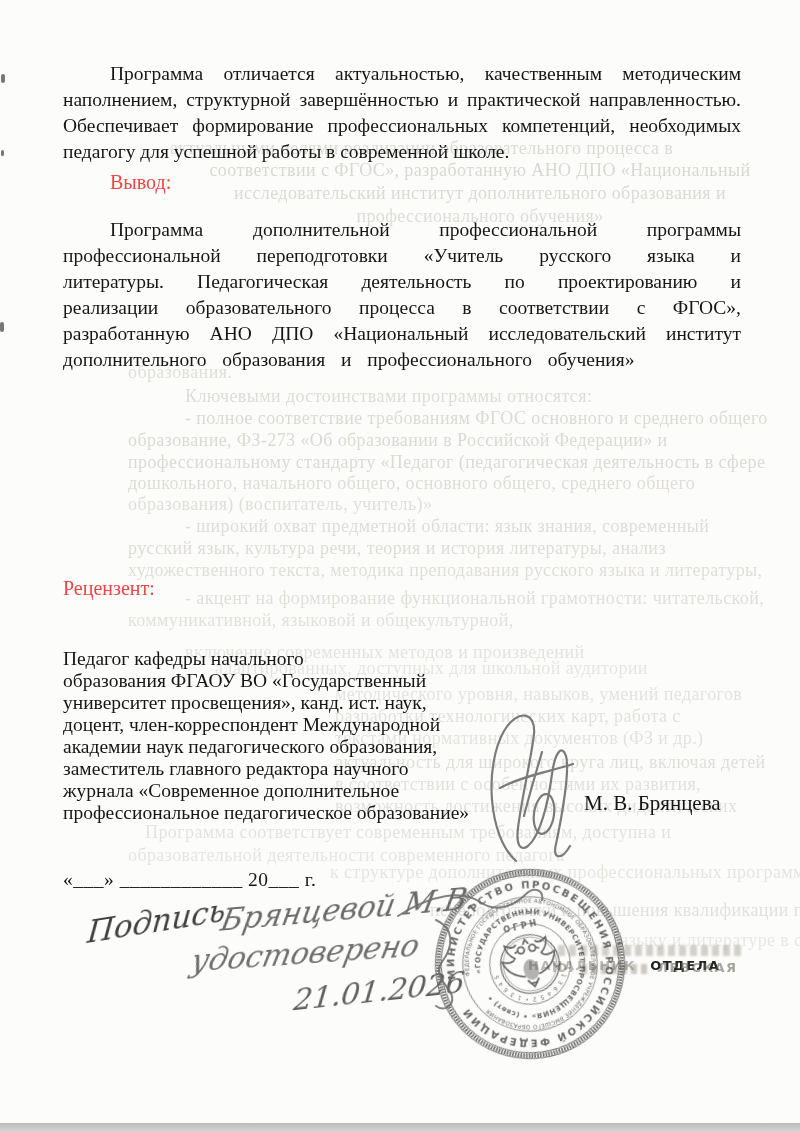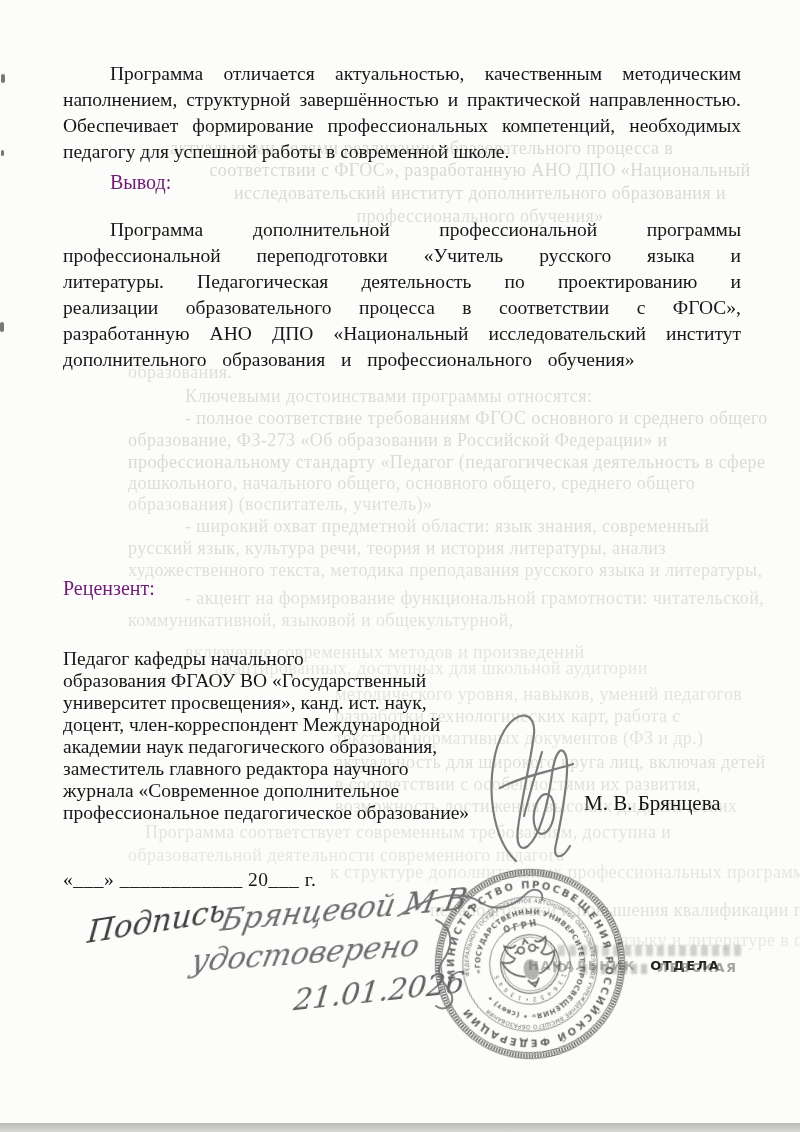--- a/index.html
+++ b/index.html
@@ -4,21 +4,21 @@
 <style>
   html,body{margin:0;padding:0;}
   body{width:800px;height:1132px;overflow:hidden;background:#e9e9e7;}
   .page{position:relative;width:800px;height:1132px;background:#fcfcfa;overflow:hidden;
         font-family:"Liberation Serif", serif;color:#1c1c1c;}
   
   .para{position:absolute;left:63px;width:678px;text-align:justify;
         font-size:19.5px;line-height:26px;color:#161616;}
   .para.indented{text-indent:47px;}
   .p2{word-spacing:11px;}
-  .plain-label{position:absolute;font-size:20px;color:#701a75;}
+  .plain-label{position:absolute;font-size:20px;color:#ef4444;}
   .credentials{position:absolute;left:63px;top:648px;font-size:19.5px;line-height:22px;color:#161616;}
   .cred-line{white-space:nowrap;}
   .reviewer-name{position:absolute;left:584px;top:791px;font-size:21px;white-space:nowrap;color:#161616;}
   .date-line{position:absolute;left:63px;top:869px;font-size:19.5px;letter-spacing:.5px;color:#161616;}
   
   .bleed-layer{position:absolute;inset:0;z-index:1;}
   .bleed-line{position:absolute;font-family:"Liberation Serif", serif;font-size:18px;
               color:#8f8b7e;opacity:.30;filter:blur(.7px);white-space:nowrap;letter-spacing:.4px;}
   .printed{z-index:2;position:absolute;}
   .printed-rel{z-index:2;}

